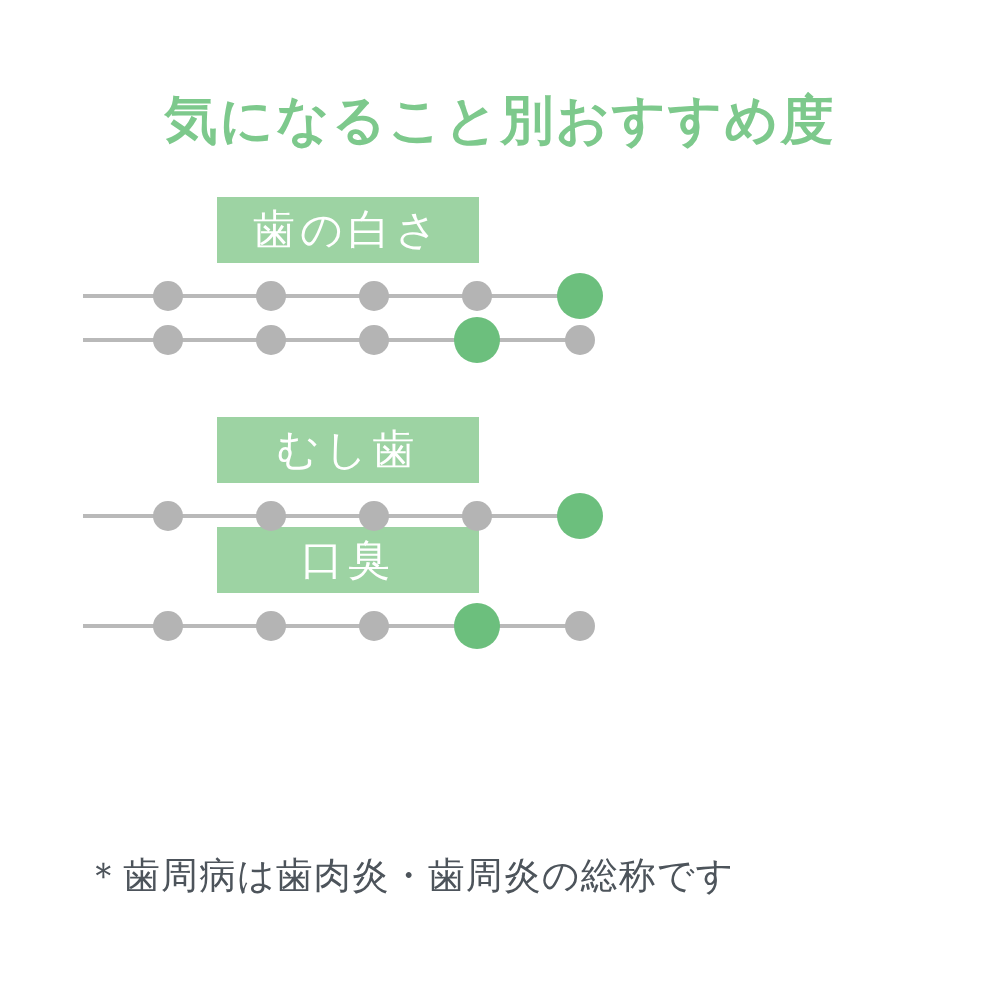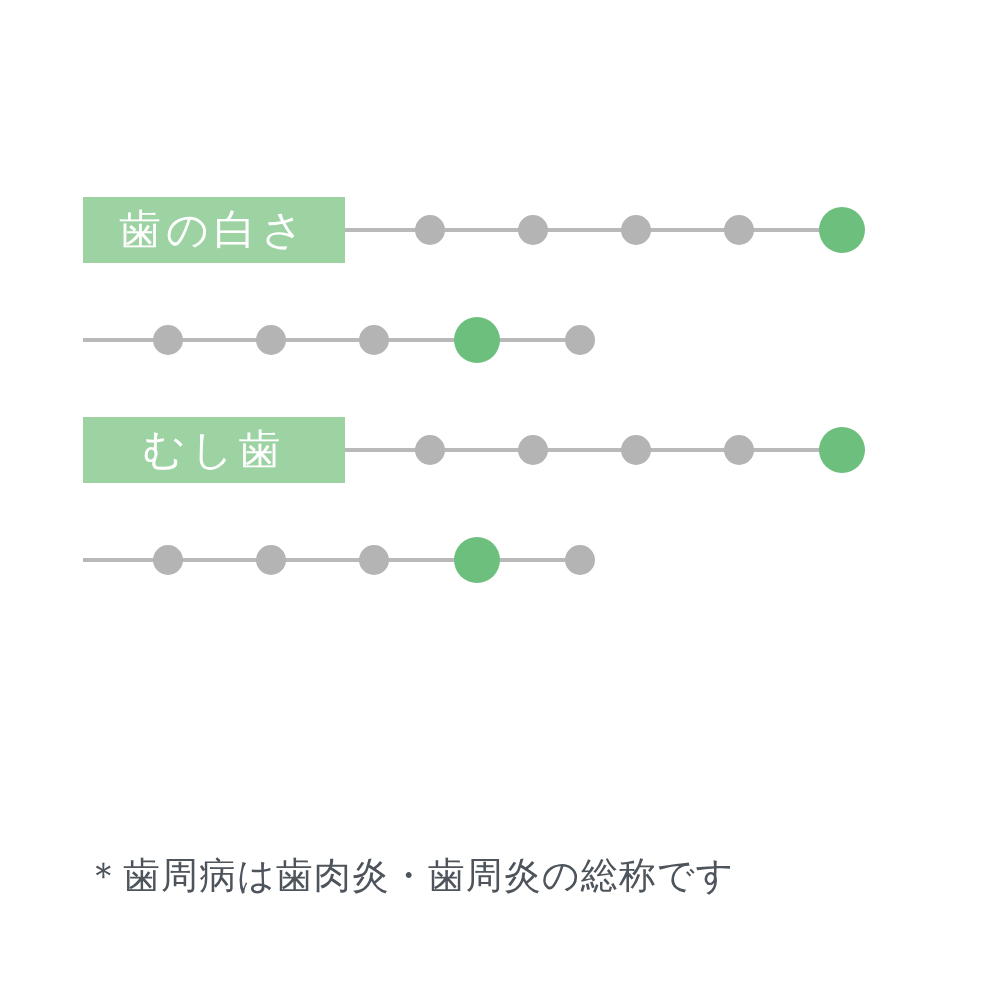--- a/index.html
+++ b/index.html
@@ -31,20 +31,21 @@
   .chart {
     position: absolute;
     top: 197px;
     left: 83px;
   }
   .chart-row {
     display: flex;
     align-items: center;
     height: 66px;
     margin-bottom: 44px;
+    flex-direction: column;
   }
   .row-label {
     width: 262px;
     height: 66px;
     background: var(--label-bg, #9dd3a3);
     color: #ffffff;
     font-size: 42px;
     line-height: 66px;
     text-align: center;
     letter-spacing: 5px;
@@ -93,20 +94,21 @@
     letter-spacing: 1px;
     font-weight: 400;
     color: var(--footnote-text, #4d545b);
     white-space: nowrap;
   }
 </style>
 </head>
 <body>
 
 <div class="page">
+  <div class="title">気になること別おすすめ度</div>
 
   <div class="chart">
       <div class="chart-row">
         <div class="row-label">歯の白さ</div>
         <div class="track">
           <div class="track-line"></div>
           <div class="dot" style="left: 85px;"></div>
           <div class="dot" style="left: 188px;"></div>
           <div class="dot" style="left: 291px;"></div>
           <div class="dot" style="left: 394px;"></div>
@@ -128,20 +130,21 @@
         <div class="track">
           <div class="track-line"></div>
           <div class="dot" style="left: 85px;"></div>
           <div class="dot" style="left: 188px;"></div>
           <div class="dot" style="left: 291px;"></div>
           <div class="dot" style="left: 394px;"></div>
           <div class="dot active" style="left: 497px;"></div>
         </div>
       </div>
       <div class="chart-row">
+        <div class="row-label">口臭</div>
         <div class="track">
           <div class="track-line"></div>
           <div class="dot" style="left: 85px;"></div>
           <div class="dot" style="left: 188px;"></div>
           <div class="dot" style="left: 291px;"></div>
           <div class="dot active" style="left: 394px;"></div>
           <div class="dot" style="left: 497px;"></div>
         </div>
       </div>
     </div>

